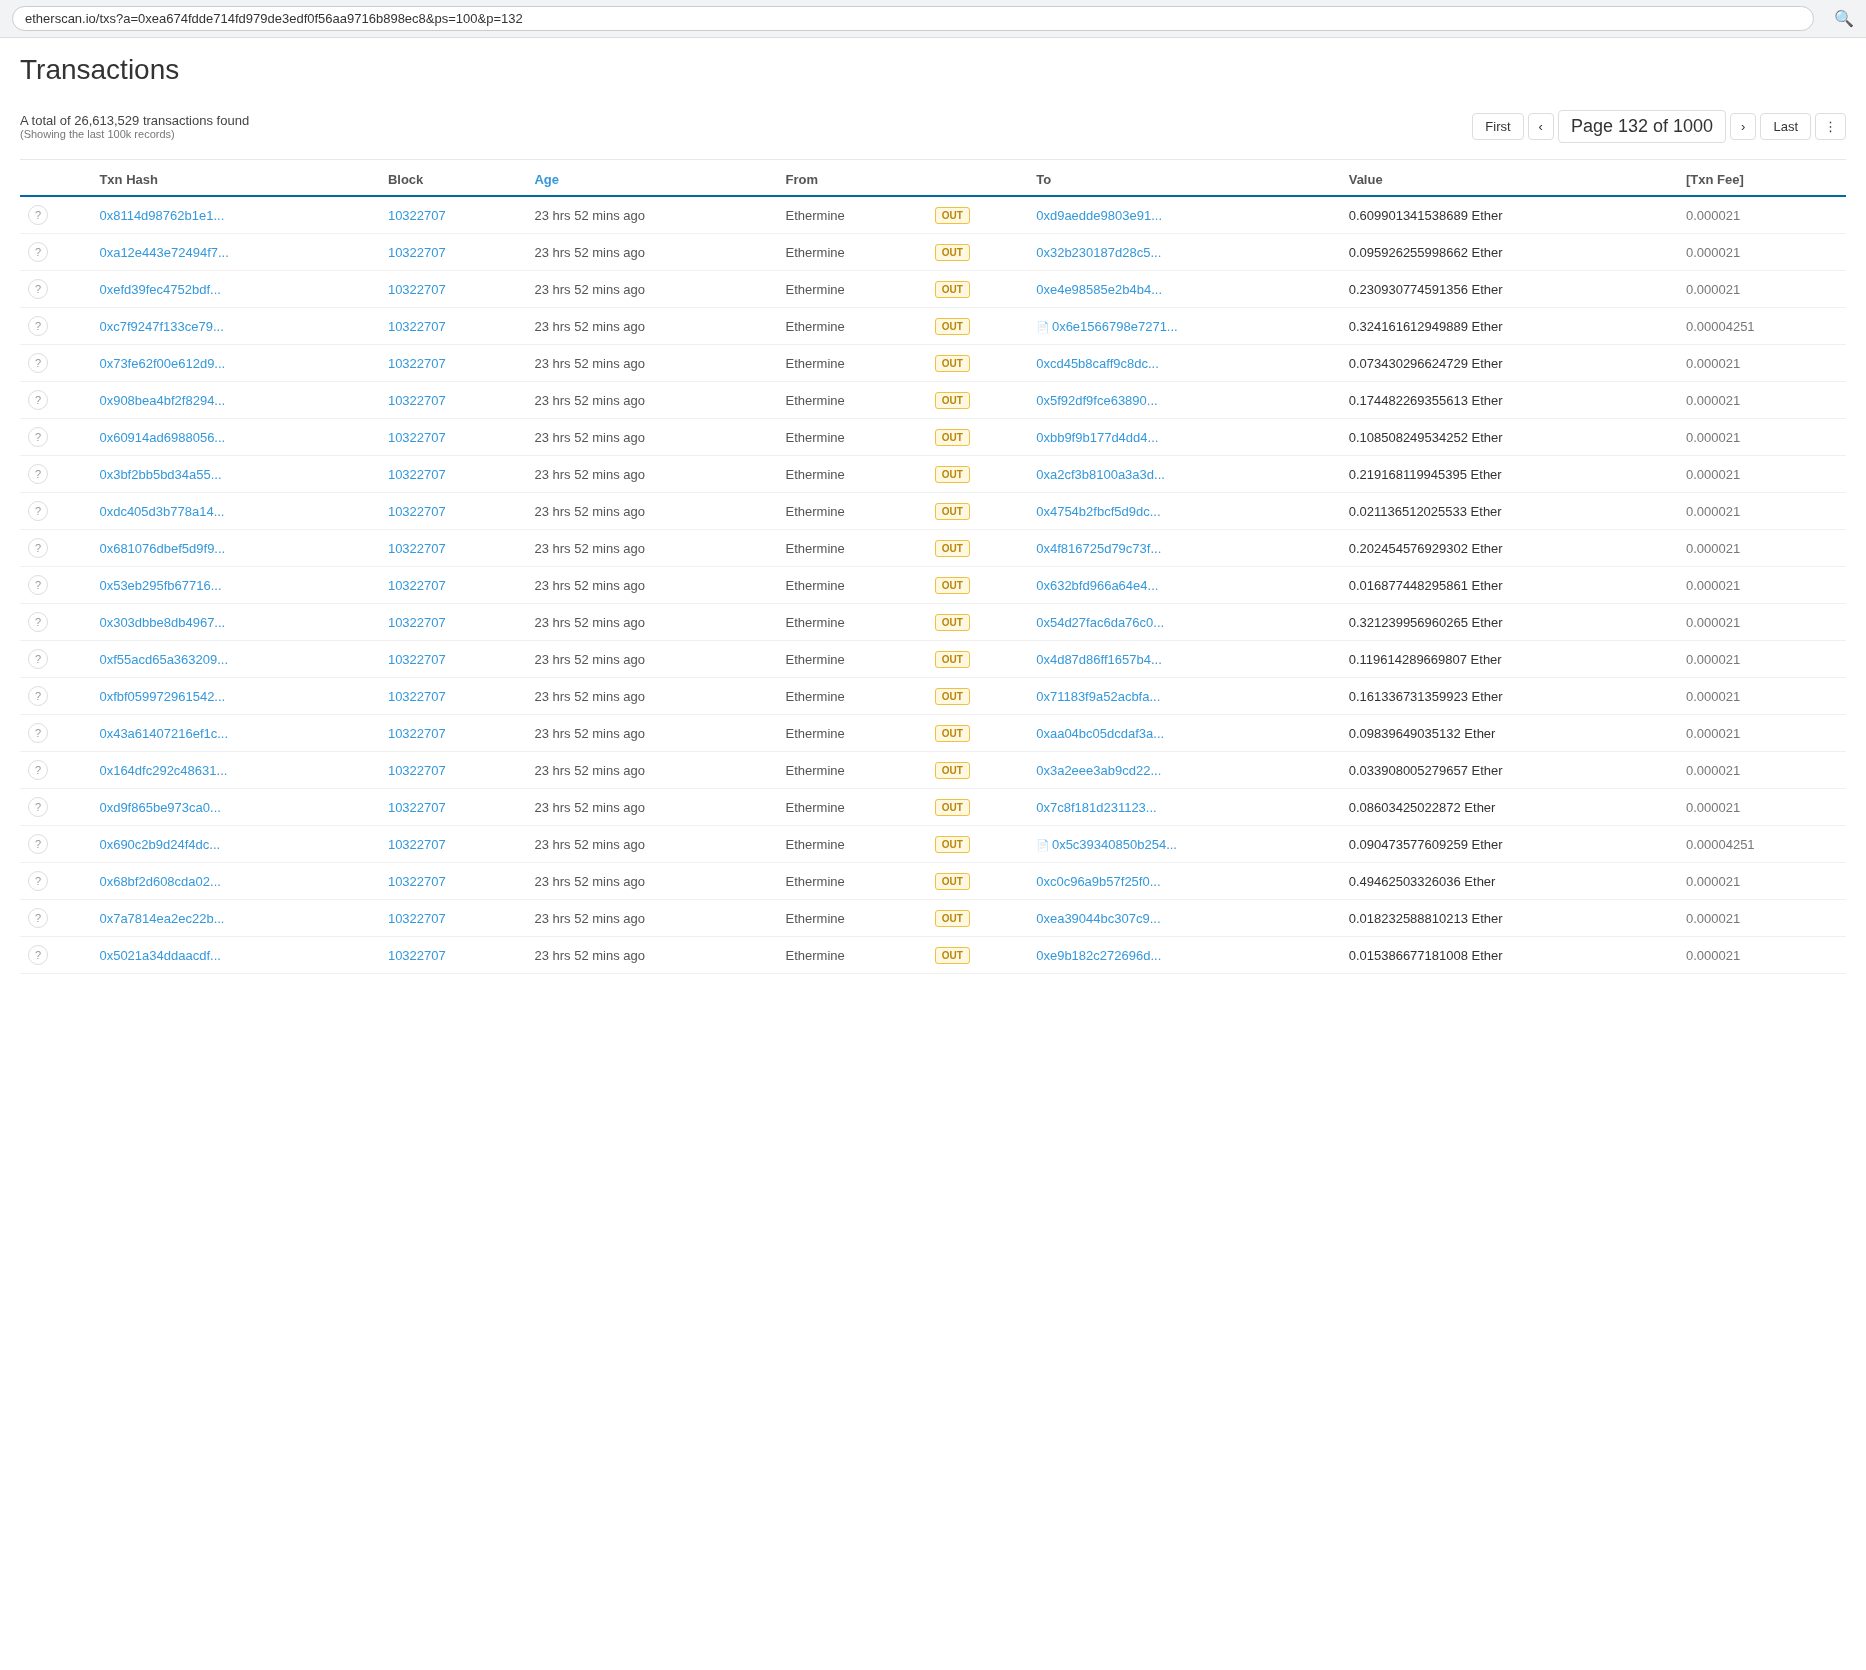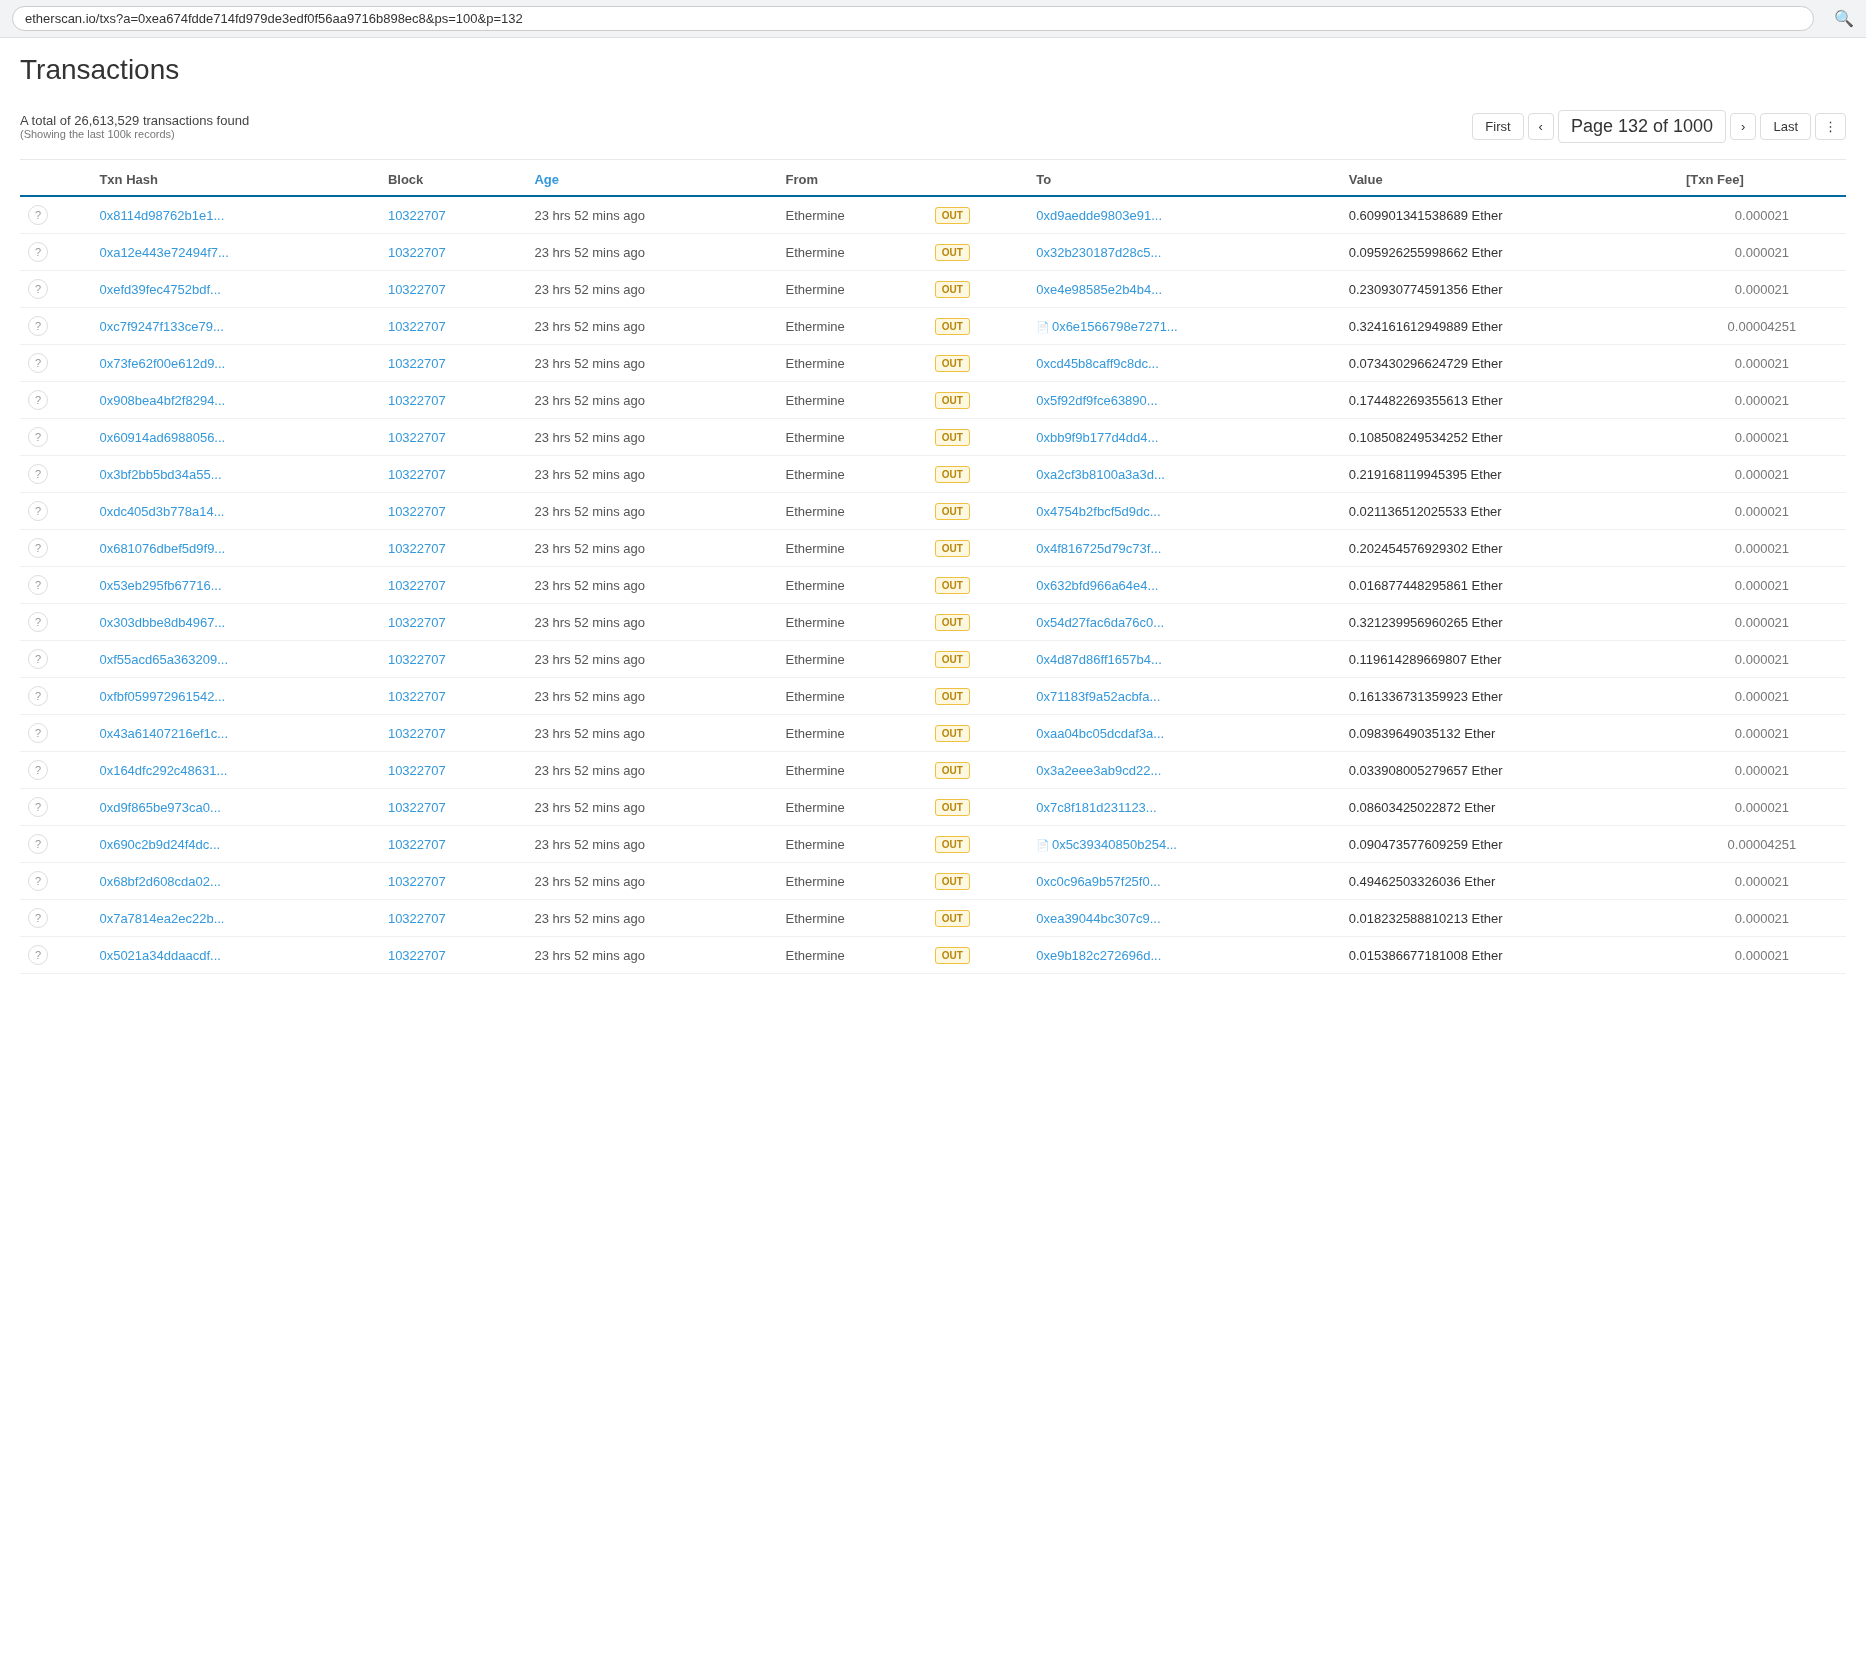--- a/index.html
+++ b/index.html
@@ -137,21 +137,21 @@
       background: #fff8e1;
       border: 1px solid #f0c040;
       color: #b8860b;
       border-radius: 3px;
       font-size: 10px;
       font-weight: 600;
       margin-right: 0;
     }
     .to-link a { color: #3498db; text-decoration: none; }
     .value-text { color: #333; }
-    .fee-text { color: #777; text-align: center; }
+    .fee-text { color: #777; }
     .contract-icon { font-size: 11px; color: #888; margin-right: 2px; }
   </style>
 </head>
 <body>
 
 <div class="browser-bar">
   <div class="url-bar">etherscan.io/txs?a=0xea674fdde714fd979de3edf0f56aa9716b898ec8&amp;ps=100&amp;p=132</div>
   <button class="search-icon-btn">🔍</button>
 </div>
 

